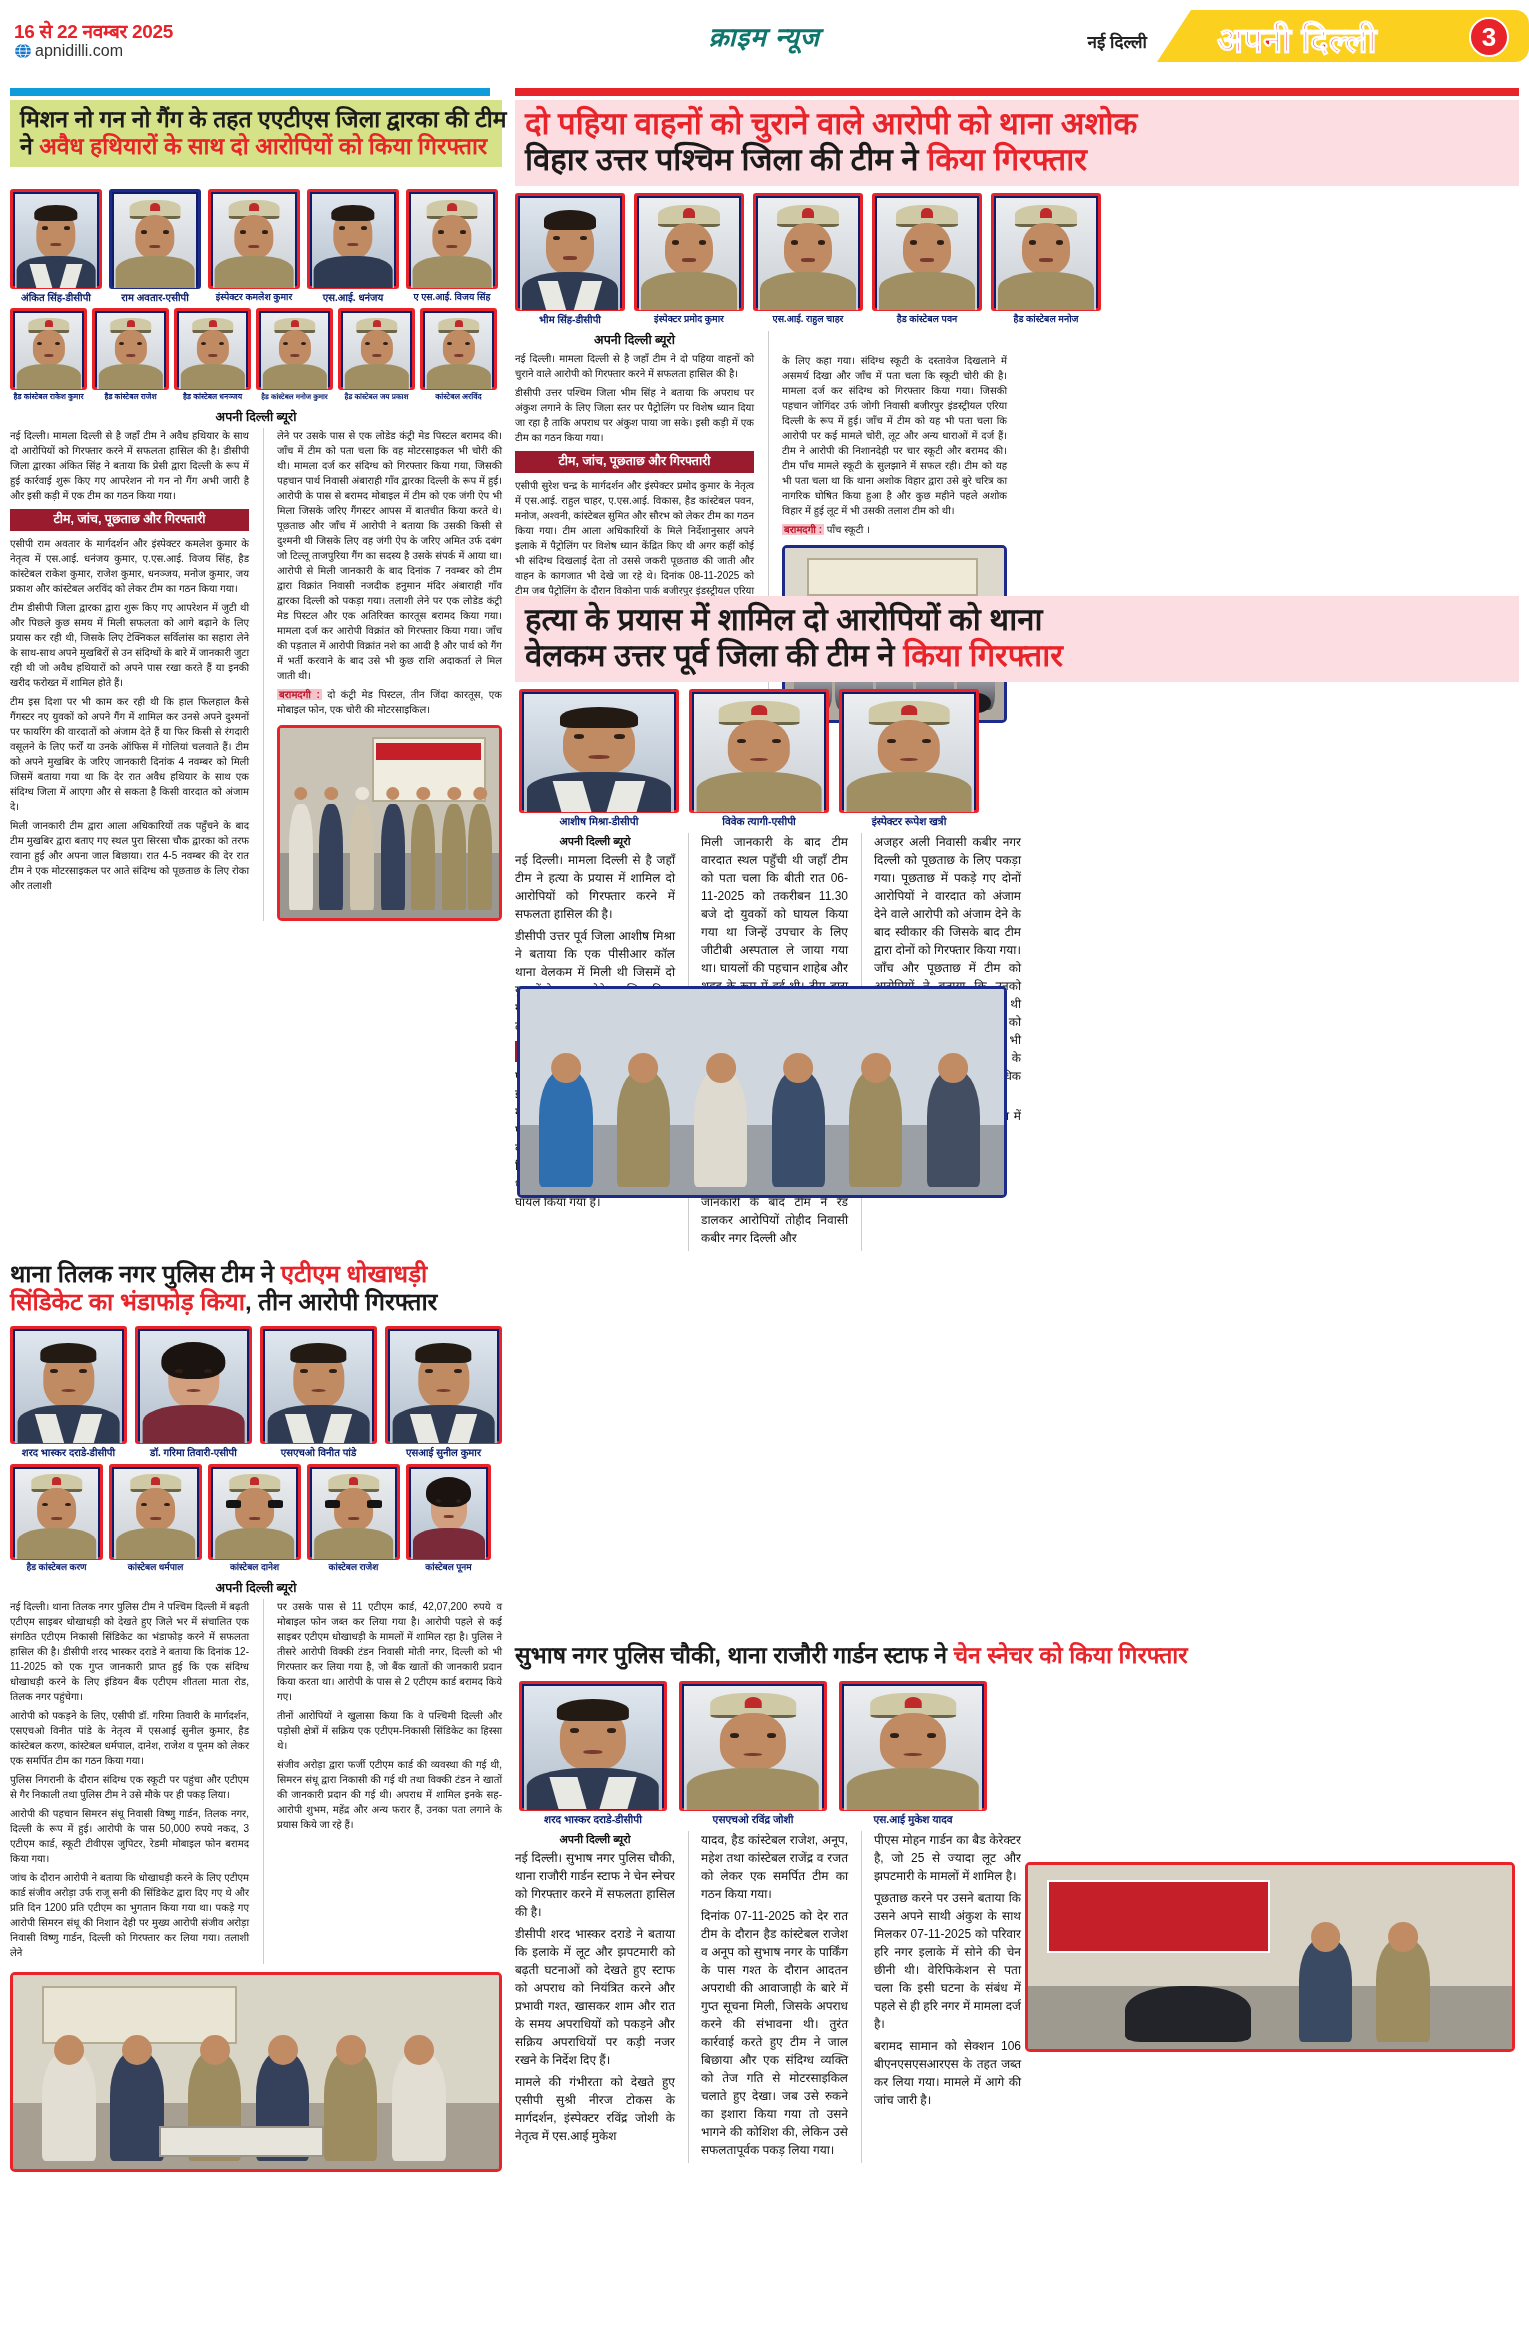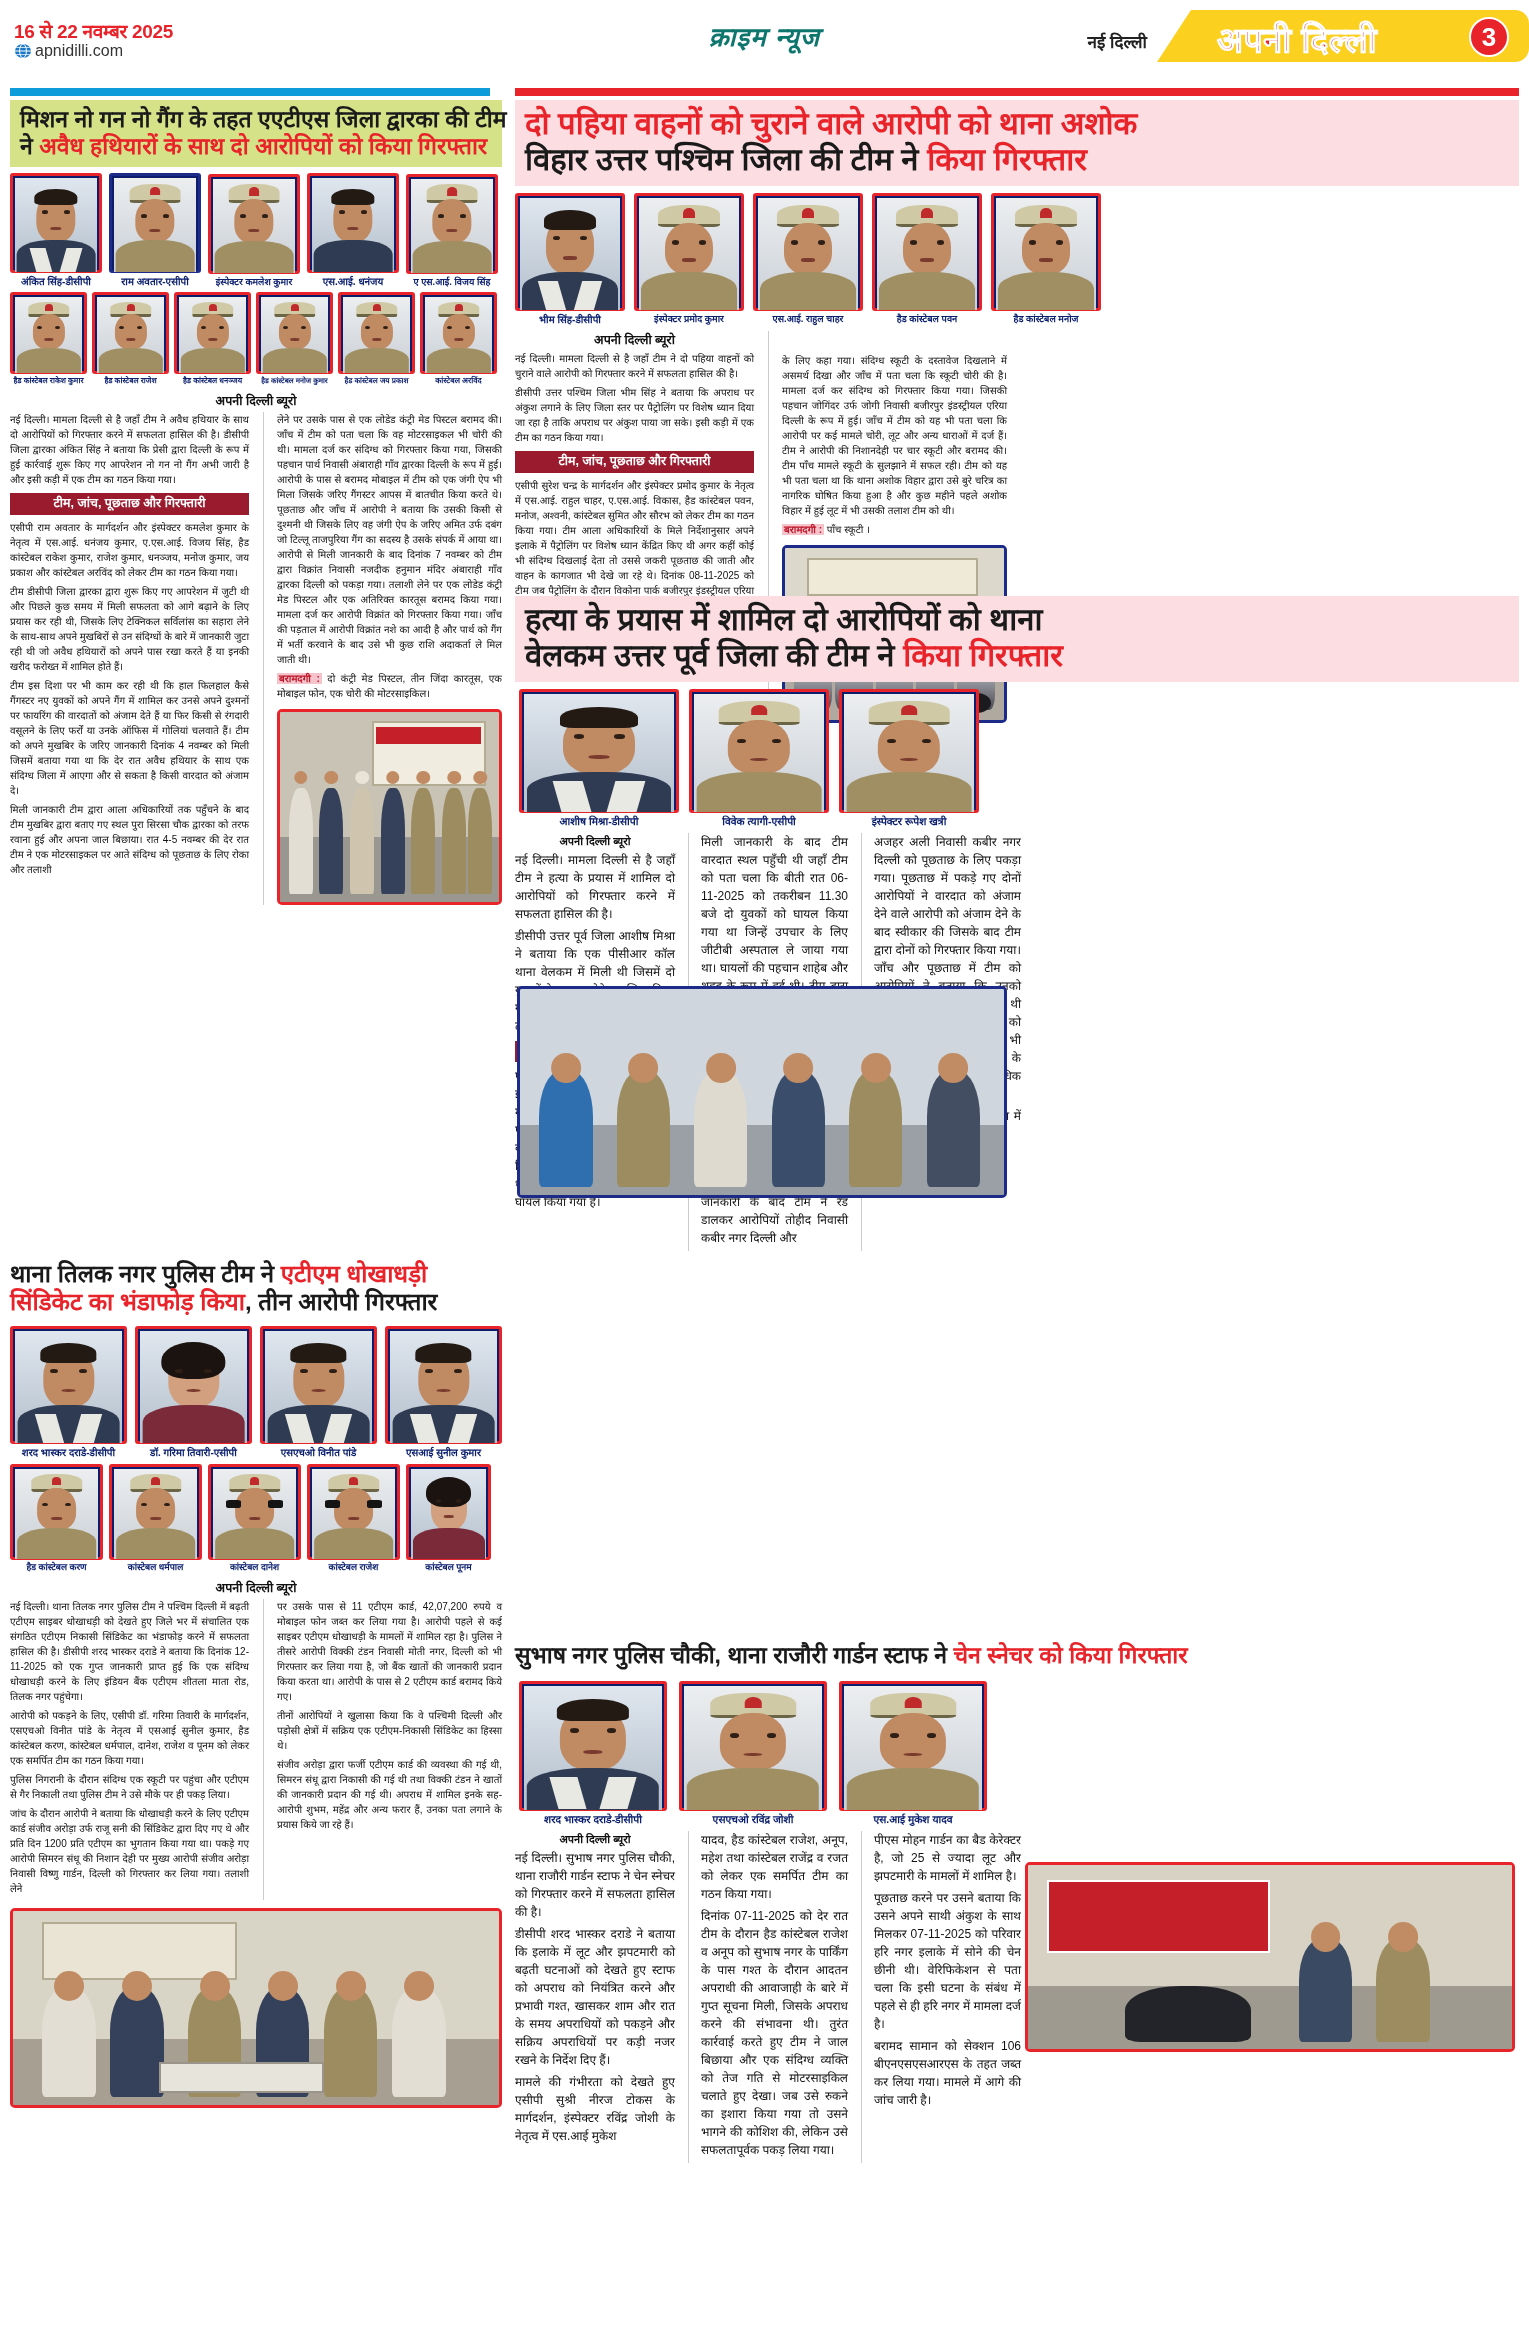--- a/index.html
+++ b/index.html
@@ -198,21 +198,21 @@
   <div class="rule-red-r"></div>
 
   <div class="sec" style="left:10px; top:100px; width:492px;">
     <div class="hl hl-green">
       <div class="hl-line blk" style="font-size:23px;">मिशन नो गन नो गैंग के तहत एएटीएस जिला द्वारका की टीम</div>
       <div class="hl-line" style="font-size:23px;">
         <span class="blk">ने </span><span class="red">अवैध हथियारों के साथ दो आरोपियों को किया गिरफ्तार</span>
       </div>
     </div>
 
-    <div class="photo-row" style="margin-top:6px;align-items:center;">
+    <div class="photo-row" style="margin-top:22px;">
       <div class="ptile" style="width:92px;">
         <div class="pframe" style="height:100px;">
           <div class="pimg plain hairM" style="height:94px;">
             <div class="bg"></div>
               <div class="face"></div>
               <div class="eyeL"></div>
               <div class="eyeR"></div>
               <div class="mouth"></div>
               <div class="body"></div>
               <div class="collarL"></div>
@@ -564,20 +564,21 @@
     </div>
 
     <div style="margin-top:6px;">
       <div class="byline">अपनी दिल्ली ब्यूरो</div>
       <div style="display:flex; gap:14px;justify-content:center;">
         <div style="width:239px;">
           <div class="col">
             <p>नई दिल्ली। थाना तिलक नगर पुलिस टीम ने पश्चिम दिल्ली में बढ़ती एटीएम साइबर धोखाधड़ी को देखते हुए जिले भर में संचालित एक संगठित एटीएम निकासी सिंडिकेट का भंडाफोड़ करने में सफलता हासिल की है। डीसीपी शरद भास्कर दराडे ने बताया कि दिनांक 12-11-2025 को एक गुप्त जानकारी प्राप्त हुई कि एक संदिग्ध धोखाधड़ी करने के लिए इंडियन बैंक एटीएम शीतला माता रोड, तिलक नगर पहुंचेगा।</p>
             <p>आरोपी को पकड़ने के लिए, एसीपी डॉ. गरिमा तिवारी के मार्गदर्शन, एसएचओ विनीत पांडे के नेतृत्व में एसआई सुनील कुमार, हैड कांस्टेबल करण, कांस्टेबल धर्मपाल, दानेश, राजेश व पूनम को लेकर एक समर्पित टीम का गठन किया गया।</p>
             <p>पुलिस निगरानी के दौरान संदिग्ध एक स्कूटी पर पहुंचा और एटीएम से गैर निकाली तथा पुलिस टीम ने उसे मौके पर ही पकड़ लिया।</p>
+            <p>आरोपी की पहचान सिमरन संधू निवासी विष्णु गार्डन, तिलक नगर, दिल्ली के रूप में हुई। आरोपी के पास 50,000 रुपये नकद, 3 एटीएम कार्ड, स्कूटी टीवीएस जुपिटर, रेडमी मोबाइल फोन बरामद किया गया।</p>
             <p>जांच के दौरान आरोपी ने बताया कि धोखाधड़ी करने के लिए एटीएम कार्ड संजीव अरोड़ा उर्फ राजू सनी की सिंडिकेट द्वारा दिए गए थे और प्रति दिन 1200 प्रति एटीएम का भुगतान किया गया था। पकड़े गए आरोपी सिमरन संधू की निशान देही पर मुख्य आरोपी संजीव अरोड़ा निवासी विष्णु गार्डन, दिल्ली को गिरफ्तार कर लिया गया। तलाशी लेने</p>
           </div>
         </div>
         <div style="width:239px; border-left:1px solid #ccc; padding-left:13px;">
           <div class="col">
             <p>पर उसके पास से 11 एटीएम कार्ड, 42,07,200 रुपये व मोबाइल फोन जब्त कर लिया गया है। आरोपी पहले से कई साइबर एटीएम धोखाधड़ी के मामलों में शामिल रहा है। पुलिस ने तीसरे आरोपी विक्की टंडन निवासी मोती नगर, दिल्ली को भी गिरफ्तार कर लिया गया है, जो बैंक खातों की जानकारी प्रदान किया करता था। आरोपी के पास से 2 एटीएम कार्ड बरामद किये गए।</p>
             <p>तीनों आरोपियों ने खुलासा किया कि वे पश्चिमी दिल्ली और पड़ोसी क्षेत्रों में सक्रिय एक एटीएम-निकासी सिंडिकेट का हिस्सा थे।</p>
             <p>संजीव अरोड़ा द्वारा फर्जी एटीएम कार्ड की व्यवस्था की गई थी, सिमरन संधू द्वारा निकासी की गई थी तथा विक्की टंडन ने खातों की जानकारी प्रदान की गई थी। अपराध में शामिल इनके सह-आरोपी शुभम, महेंद्र और अन्य फरार हैं, उनका पता लगाने के प्रयास किये जा रहे हैं।</p>
           </div>
         </div>

